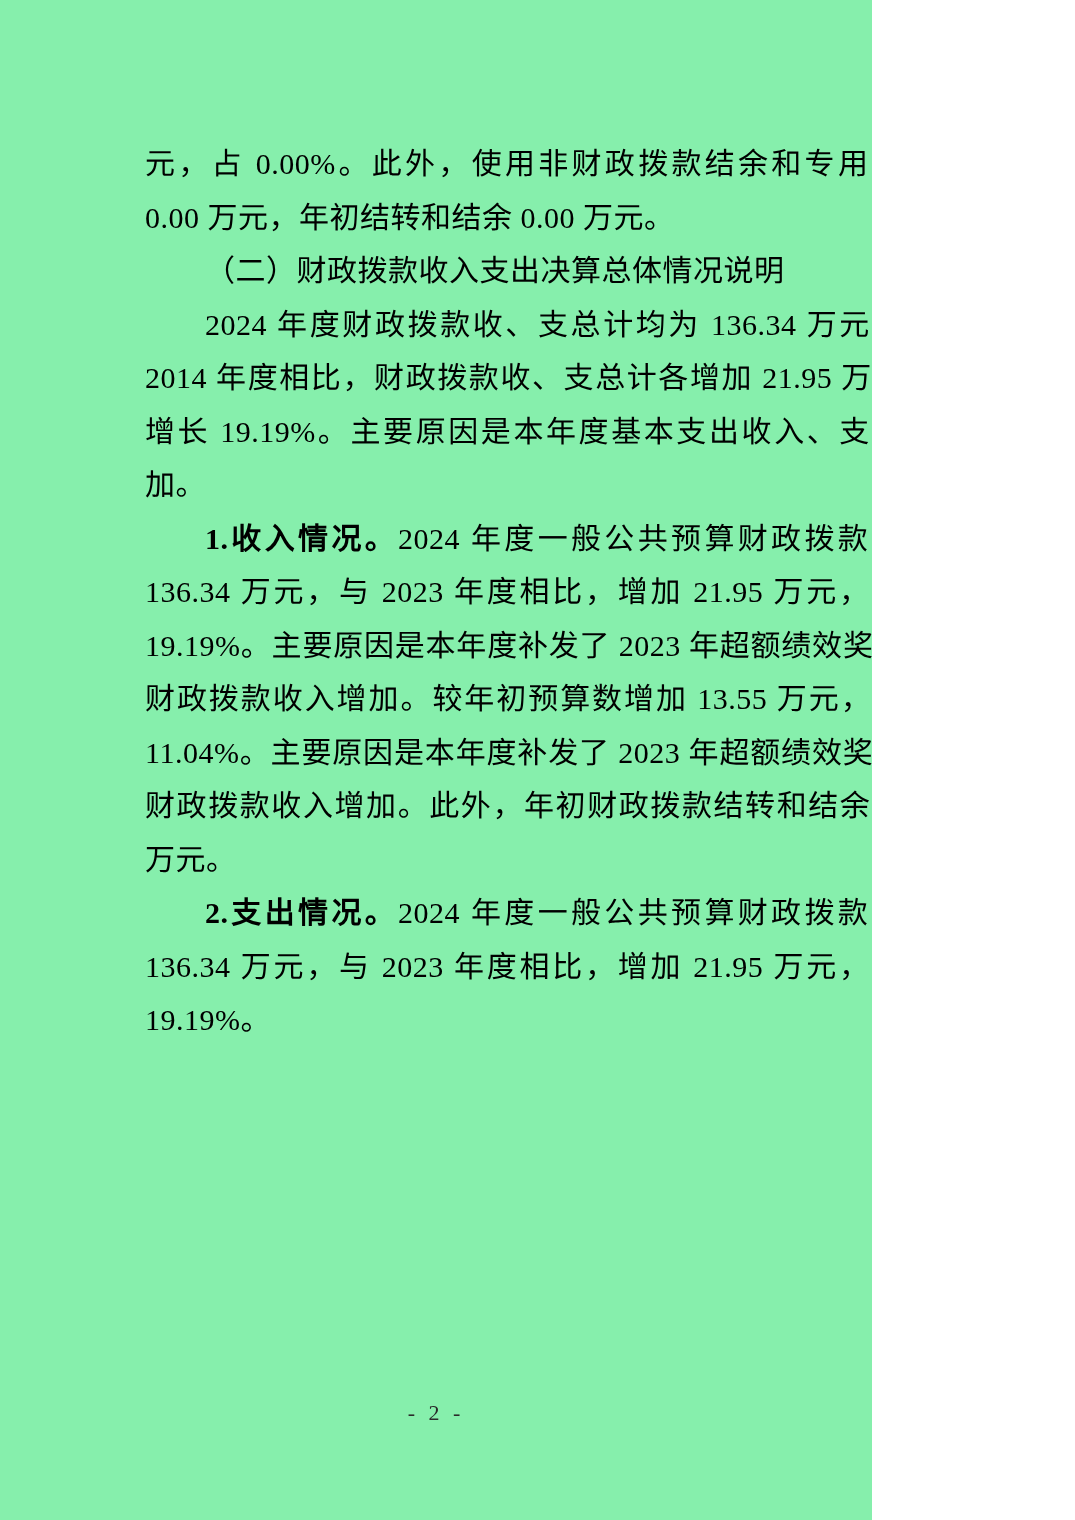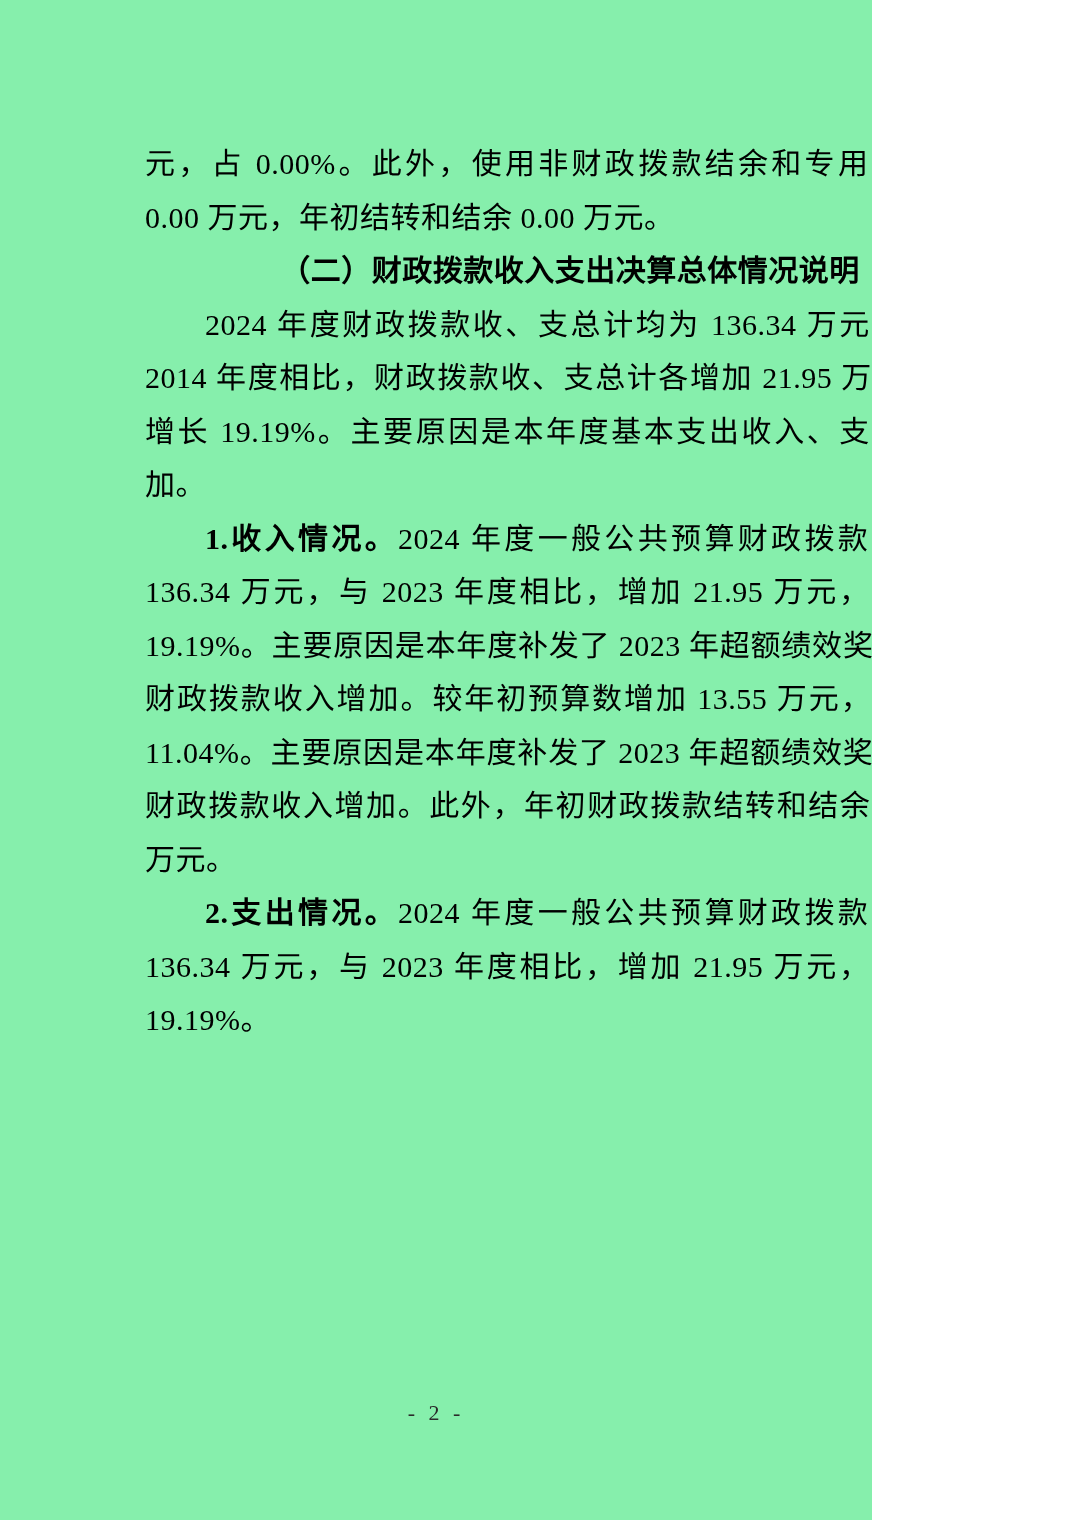--- a/index.html
+++ b/index.html
@@ -34,23 +34,23 @@
   .para.no-indent {
     text-indent: 0;
   }
   .para .lead {
     font-weight: bold;
   }
   .heading {
     margin: 0;
     font-size: 30px;
     line-height: 53.5px;
-    font-weight: bold;
+    font-weight: normal;
     text-indent: 2em;
-    text-align: center;
+    text-align: left;
   }
   .footer {
     position: absolute;
     left: 0;
     top: 1398px;
     width: 100%;
     text-align: center;
     font-size: 22px;
     line-height: 30px;
     color: #2a2a2a;

